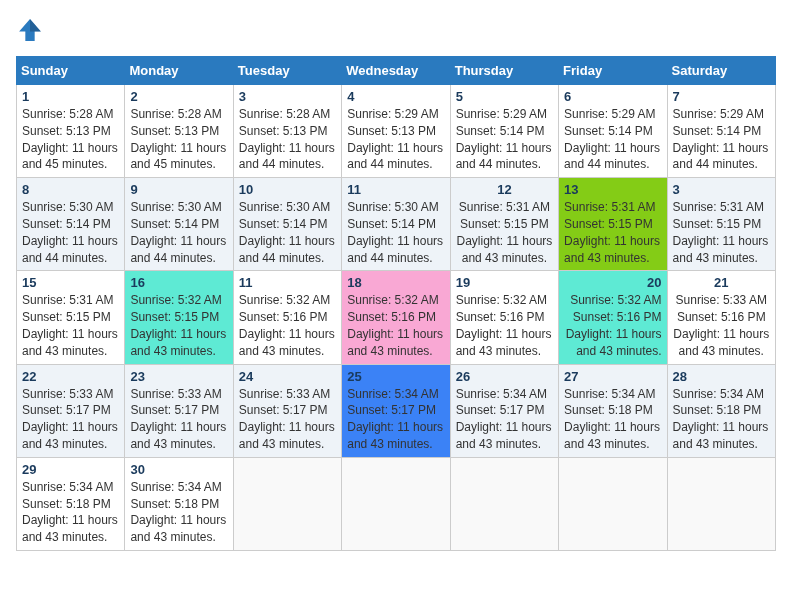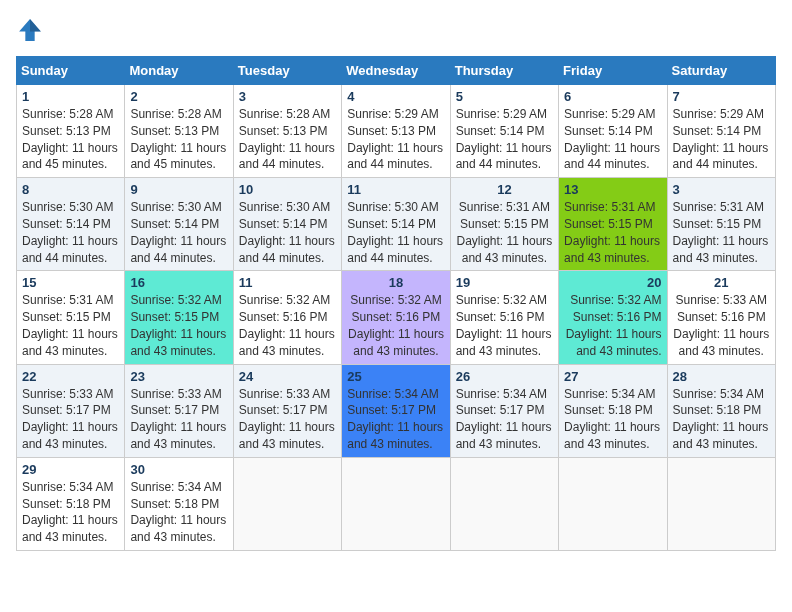--- a/index.html
+++ b/index.html
@@ -223,21 +223,21 @@
           <div class="day-cell-content" style="white-space: pre-line;">Sunrise: 5:32 AM
 Sunset: 5:15 PM
 Daylight: 11 hours and 43 minutes.</div>
         </td>
         <td style="background: rgb(255, 255, 255);">
           <span class="day-number">11</span>
           <div class="day-cell-content" style="white-space: pre-line;">Sunrise: 5:32 AM
 Sunset: 5:16 PM
 Daylight: 11 hours and 43 minutes.</div>
         </td>
-        <td style="background: #c4b5fd; text-align: center;">
+        <td style="background: #f9a8d4;">
           <span class="day-number">18</span>
           <div class="day-cell-content" style="white-space: pre-line;">Sunrise: 5:32 AM
 Sunset: 5:16 PM
 Daylight: 11 hours and 43 minutes.</div>
         </td>
         <td style="background: rgb(255, 255, 255);">
           <span class="day-number">19</span>
           <div class="day-cell-content" style="white-space: pre-line;">Sunrise: 5:32 AM
 Sunset: 5:16 PM
 Daylight: 11 hours and 43 minutes.</div>

